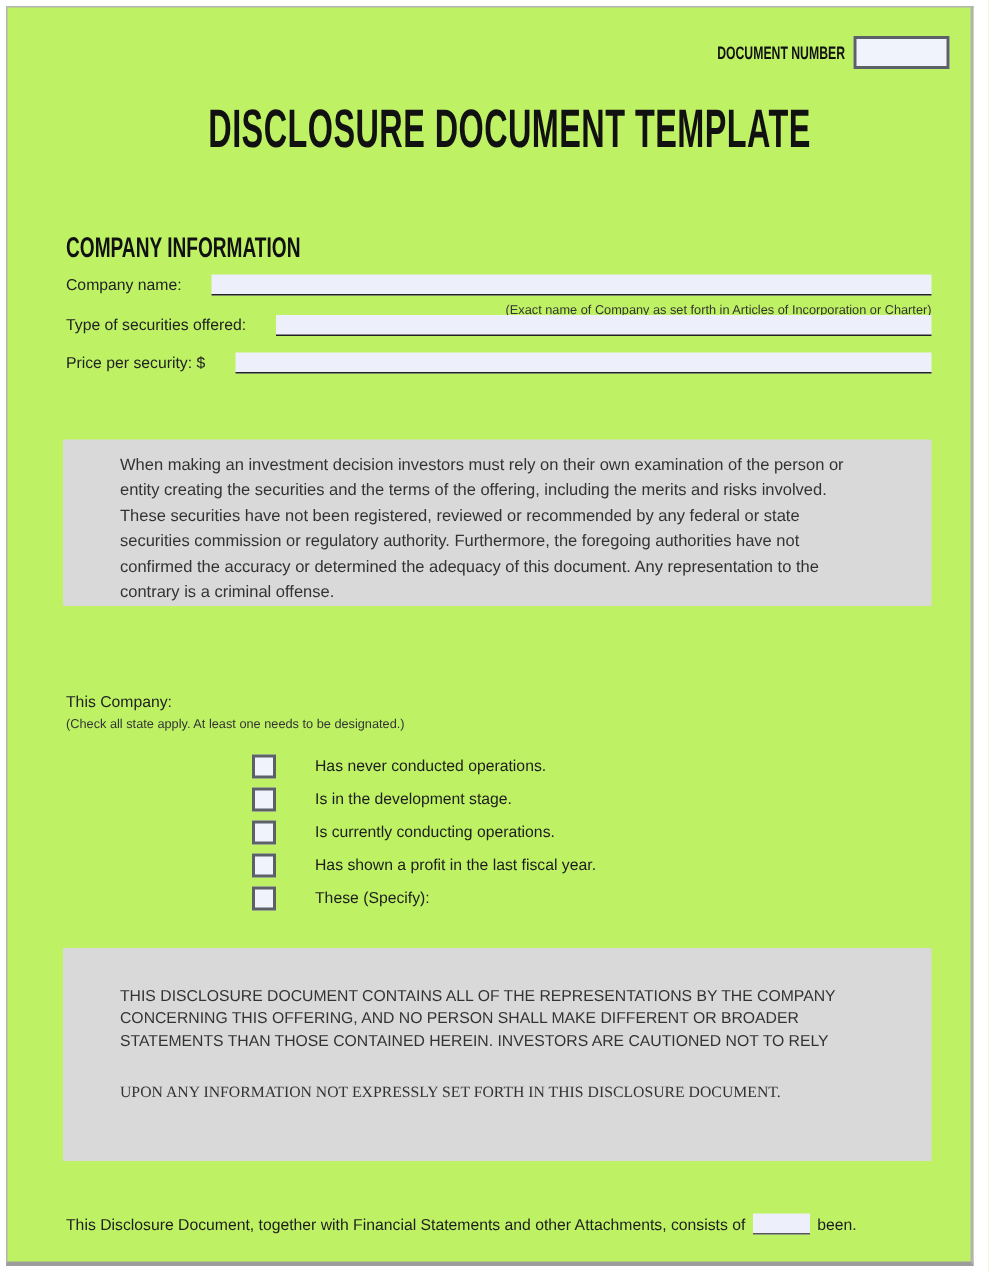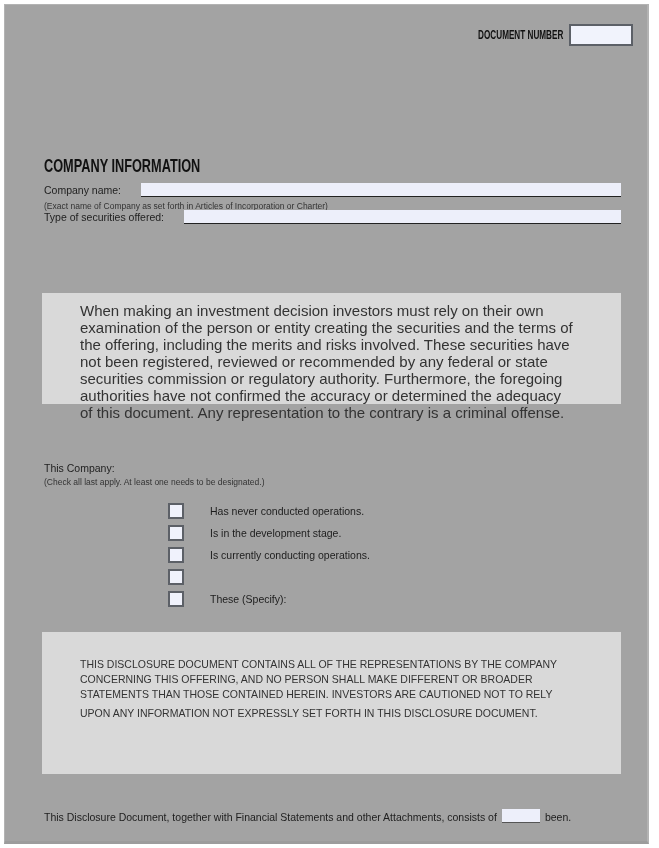--- a/index.html
+++ b/index.html
@@ -7,21 +7,21 @@
   body {
     width: 659px; height: 848px;
     font-family: "Liberation Sans", sans-serif;
     color: #222;
     overflow: hidden;
   }
   .page {
     position: relative;
     margin: 4px 6px 0 4px;
     width: 645px; height: 840px;
-    background: #a3a3a3;
+    background: #bef264;
     border-top: 1px solid #b3b3b3;
     border-left: 1px solid #b3b3b3;
     border-right: 2px solid #b3b3b3;
     border-bottom: 3px solid #9c9c9c;
   }
   
   .docnum-row {
     position: absolute; top: 19px; right: 14px;
     display: flex; align-items: center; gap: 6px;
   }
@@ -60,42 +60,42 @@
   .field-input {
     flex: 1; height: 14px;
     background: #edeffa;
     border: none; border-bottom: 1px solid #222;
     outline: none; padding: 0 3px; font-size: 10.5px;
     font-family: "Liberation Sans", sans-serif;
   }
   .row-company { top: 178px; }
   .field-hint {
     position: absolute; top: 196px; left: 39px; width: 577px;
-    text-align: left; font-size: 8.5px; color: #333;
+    text-align: right; font-size: 8.5px; color: #333;
   }
   .row-securities { top: 205px; }
   .row-price { top: 230px; }
   
   .notice {
     position: absolute; left: 37px; width: 579px;
     background: #d9d9d9; color: #333;
   }
   .notice-1 {
     top: 288px; height: 111px;
     padding: 9px 44px 12px 38px;
-    font-size: 15px; line-height: 17px;
+    font-size: 11px; line-height: 17px;
   }
   .notice-2 {
     top: 627px; height: 142px;
     padding: 10px 40px 0 38px;
     font-size: 10.5px; line-height: 15px;
   }
   .notice-2 p { margin: 0; }
   .notice-2 .p2 { margin-top: 15px; }
-  .notice-2 .p3 { margin-top: 4px; }
+  .notice-2 .p3 { margin-top: 19px; font-family: Liberation Serif, serif; }
   
   .status-label { position: absolute; top: 457px; left: 39px; font-size: 10.5px; }
   .status-instruction { position: absolute; top: 472px; left: 39px; font-size: 8.5px; color: #333; }
   .options { position: absolute; top: 498px; left: 115px; }
   .option-row { display: flex; align-items: center; height: 16px; margin-bottom: 6px; padding-left: 48px; }
   .checkbox {
     width: 16px; height: 16px;
     background: #f0f2fc;
     border: 2px solid #5c6067;
     display: inline-block; cursor: pointer;
@@ -118,57 +118,65 @@
 </head>
 <body>
 
 <div class="page">
 
   <div class="docnum-row">
     <span class="condensed docnum-label">DOCUMENT NUMBER</span>
     <input class="docnum-input" type="text" value="" style="">
   </div>
 
+  <div class="title condensed">
+    <span class="title-inner">DISCLOSURE DOCUMENT TEMPLATE</span>
+  </div>
 
   <div class="section-heading condensed">
     <span class="inner">COMPANY INFORMATION</span>
   </div>
 
   <div class="field-row row-company">
     <span class="flabel">Company name:</span>
     <input class="field-input" type="text" value="" style="">
   </div>
   <div class="field-hint">(Exact name of Company as set forth in Articles of Incorporation or Charter)</div>
 
   <div class="field-row row-securities">
     <span class="flabel">Type of securities offered:</span>
     <input class="field-input" type="text" value="" style="">
   </div>
 
+  <div class="field-row row-price">
+    <span class="flabel">Price per security: $</span>
+    <input class="field-input" type="text" value="" style="">
+  </div>
 
   <div class="notice notice-1">When making an investment decision investors must rely on their own examination of the person or entity creating the securities and the terms of the offering, including the merits and risks involved. These securities have not been registered, reviewed or recommended by any federal or state securities commission or regulatory authority. Furthermore, the foregoing authorities have not confirmed the accuracy or determined the adequacy of this document. Any representation to the contrary is a criminal offense.</div>
 
   <div class="status-label">This Company:</div>
-  <div class="status-instruction">(Check all last apply. At least one needs to be designated.)</div>
+  <div class="status-instruction">(Check all state apply. At least one needs to be designated.)</div>
 
   <div class="options">
     <div class="option-row">
       <span class="checkbox"></span>
       <span class="option-text">Has never conducted operations.</span>
     </div>
     <div class="option-row">
       <span class="checkbox"></span>
       <span class="option-text">Is in the development stage.</span>
     </div>
     <div class="option-row">
       <span class="checkbox"></span>
       <span class="option-text">Is currently conducting operations.</span>
     </div>
     <div class="option-row">
       <span class="checkbox"></span>
+      <span class="option-text">Has shown a profit in the last fiscal year.</span>
     </div>
     <div class="option-row">
       <span class="checkbox"></span>
       <span class="option-text">These (Specify):</span>
     </div>
   </div>
 
   <div class="notice notice-2">
     <p class="p2">THIS DISCLOSURE DOCUMENT CONTAINS ALL OF THE REPRESENTATIONS BY THE COMPANY CONCERNING THIS OFFERING, AND NO PERSON SHALL MAKE DIFFERENT OR BROADER STATEMENTS THAN THOSE CONTAINED HEREIN. INVESTORS ARE CAUTIONED NOT TO RELY</p>
     <p class="p3">UPON ANY INFORMATION NOT EXPRESSLY SET FORTH IN THIS DISCLOSURE DOCUMENT.</p>

